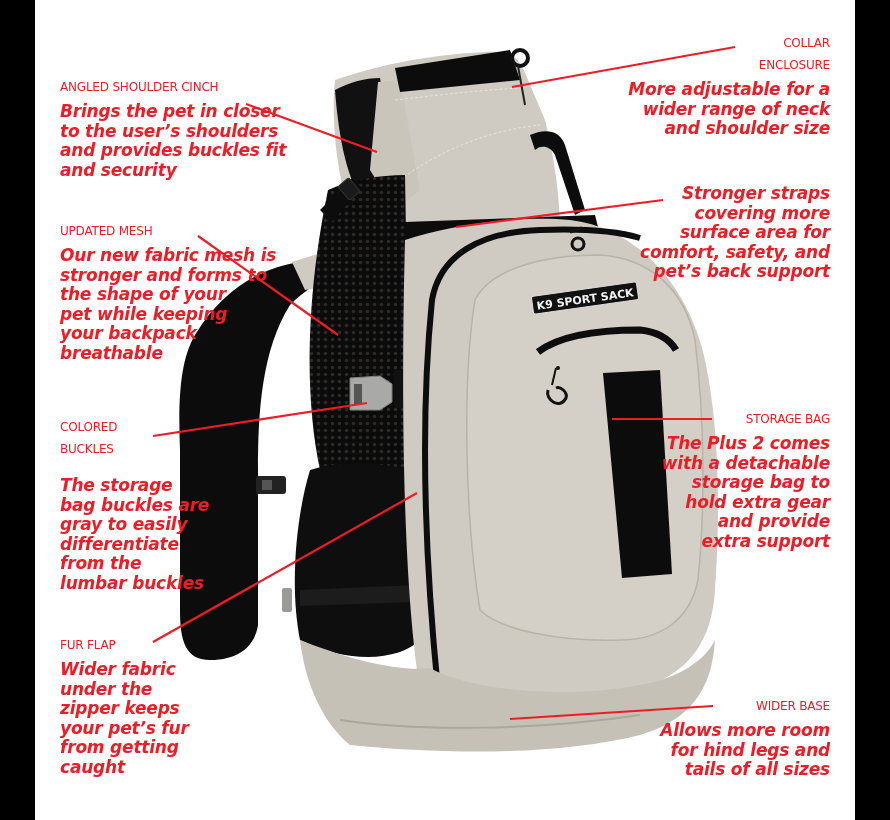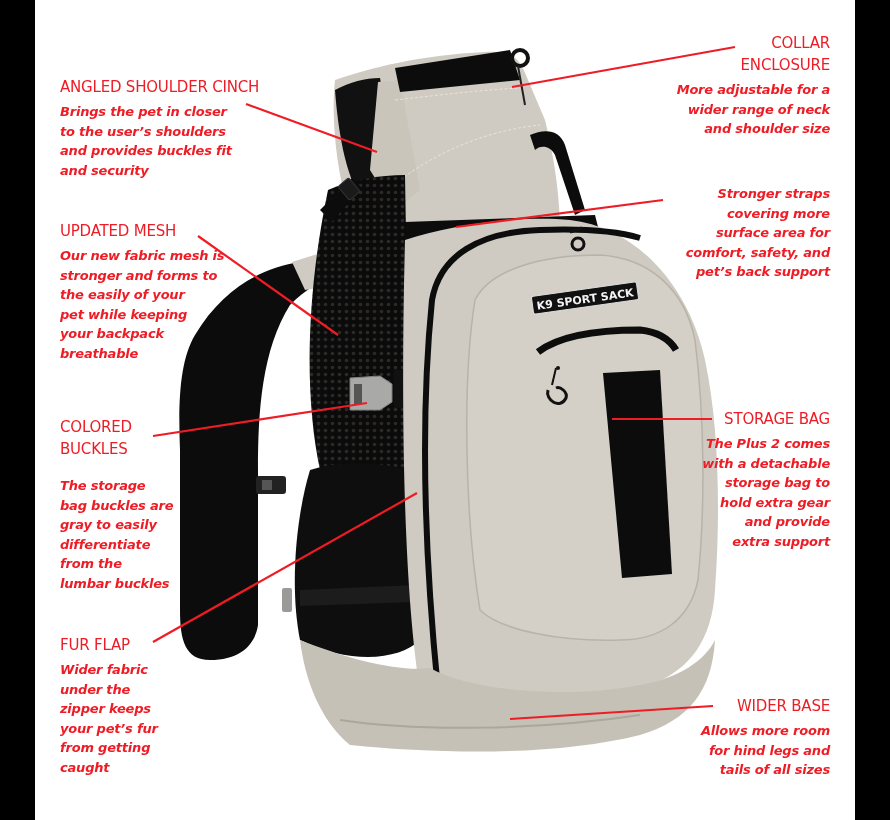--- a/index.html
+++ b/index.html
@@ -6,26 +6,26 @@
   body {
     width: 890px; height: 820px; background: #000; position: relative; overflow: hidden;
     font-family: "Liberation Sans", "DejaVu Sans", sans-serif;
   }
   .canvas {
     position: absolute; left: 35px; top: 0; width: 820px; height: 820px; background: #fff; overflow: hidden;
   }
   .illustration { position: absolute; left: -35px; top: 0; width: 890px; height: 820px; }
   .callout { position: absolute; color: #ee1c25; }
   .callout .title {
-    font-family: "DejaVu Sans", sans-serif; font-size: 15px; font-weight: normal;
+    font-family: "DejaVu Sans", sans-serif; font-size: 12px; font-weight: normal;
     letter-spacing: -0.2px; line-height: 22px; text-transform: uppercase; white-space: pre-line;
   }
   .callout .desc {
     font-family: "DejaVu Sans", sans-serif; font-style: italic; font-weight: bold;
-    font-size: 13px; line-height: 19.5px; margin-top: 8px; white-space: pre-line; letter-spacing: -0.2px;
+    font-size: 17px; line-height: 19.5px; margin-top: 8px; white-space: pre-line; letter-spacing: -0.2px;
   }
   .left { text-align: left; }
   .right { text-align: right; }
   .bar-left { position: absolute; left: 0; top: 0; width: 35px; height: 820px; background: #000; }
   .bar-right { position: absolute; right: 0; top: 0; width: 35px; height: 820px; background: #000; }
 </style>
 </head>
 <body>
 
 <div class="bar-left"></div>
@@ -134,21 +134,21 @@
     <div class="desc" style="margin-top:4px;">Brings the pet in closer
 to the user’s shoulders
 and provides buckles fit
 and security</div>
   </div>
 
   <div class="callout left" style="left:25px; top:220px;">
     <div class="title">UPDATED MESH</div>
     <div class="desc" style="margin-top:4px;">Our new fabric mesh is
 stronger and forms to
-the easily of your
+the shape of your
 pet while keeping
 your backpack
 breathable</div>
   </div>
 
   <div class="callout left" style="left:25px; top:416px;">
     <div class="title">COLORED
 BUCKLES</div>
     <div class="desc" style="margin-top:16px;">The storage
 bag buckles are

